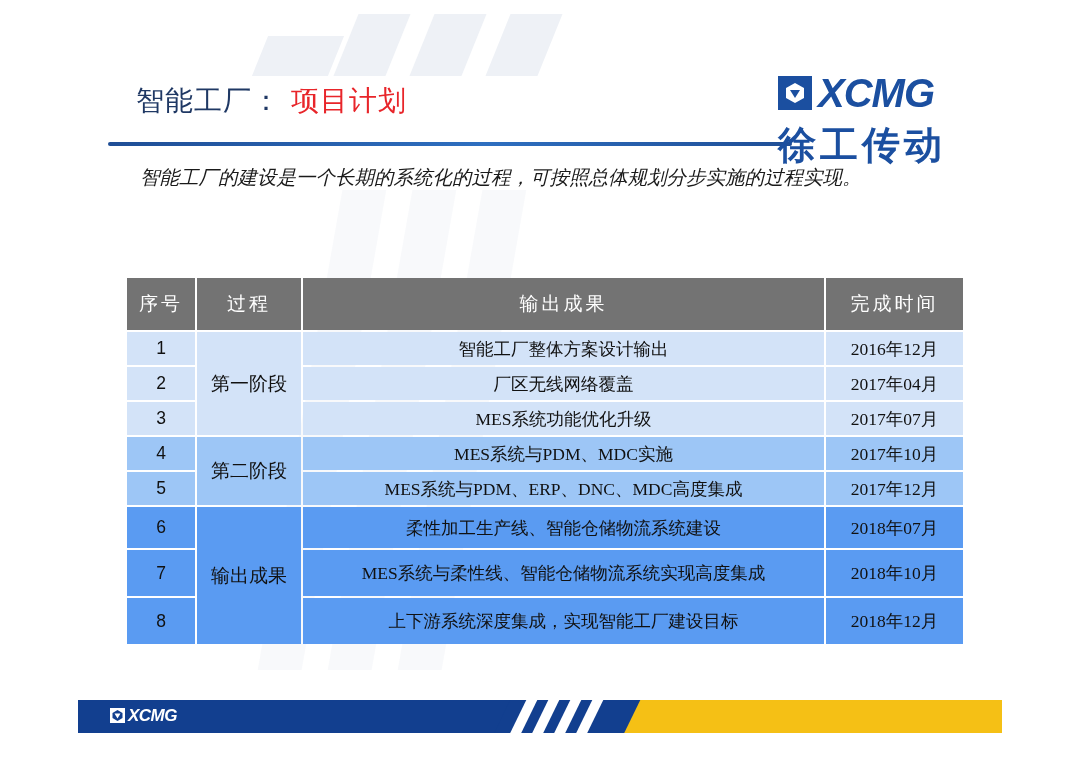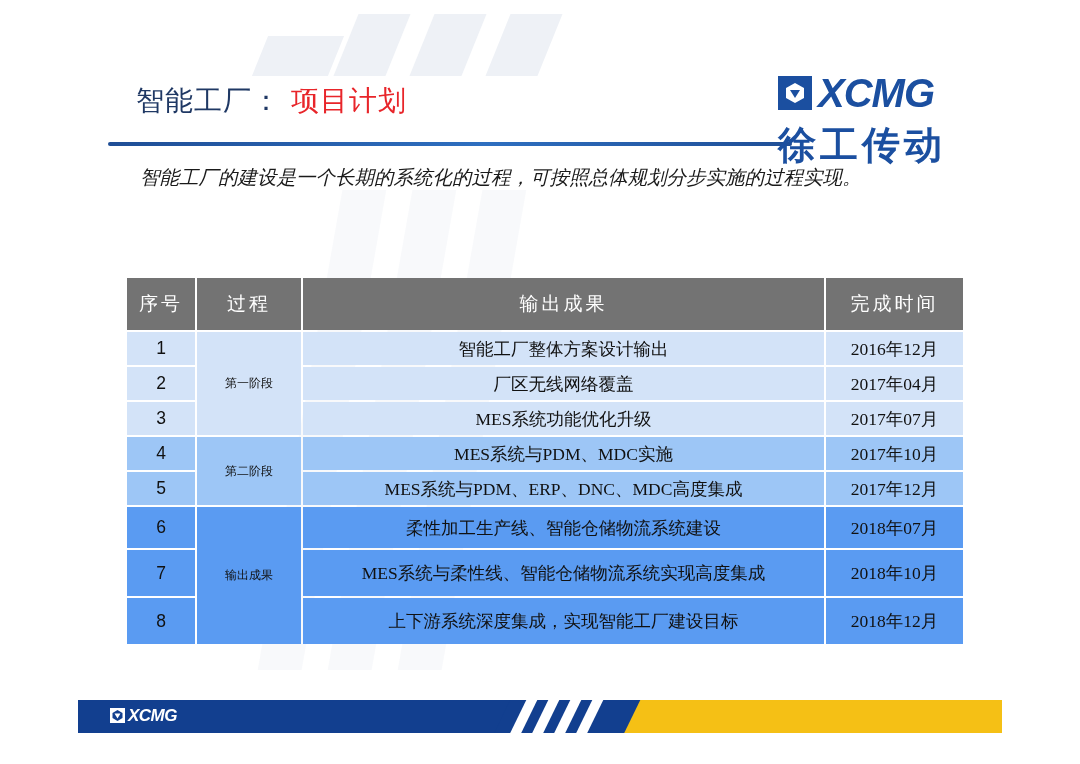--- a/index.html
+++ b/index.html
@@ -171,21 +171,21 @@
     font-weight: normal;
     letter-spacing: 3px;
   }
 
   
   tr.tone-1 td { background: #D3E3F8; height: 33px; }
   tr.tone-2 td { background: #9DC6F6; height: 33px; }
   tr.tone-3 td { background: #5A9BF2; height: 41px; }
   tr.tone-3.tall td { height: 46px; }
 
-  td.phase-cell { font-size: 12px; }
+  td.phase-cell { font-size: 19px; }
   td.out-cell   { font-size: 17.5px; margin-top: 35px; }
   td.date-cell  { font-size: 17.5px; }
   td.no-cell    { font-size: 17.5px; font-family: "Liberation Sans", sans-serif; }
 
   
   .footer-bar {
     position: absolute;
     left: 78px;
     top: 700px;
     width: 924px;

